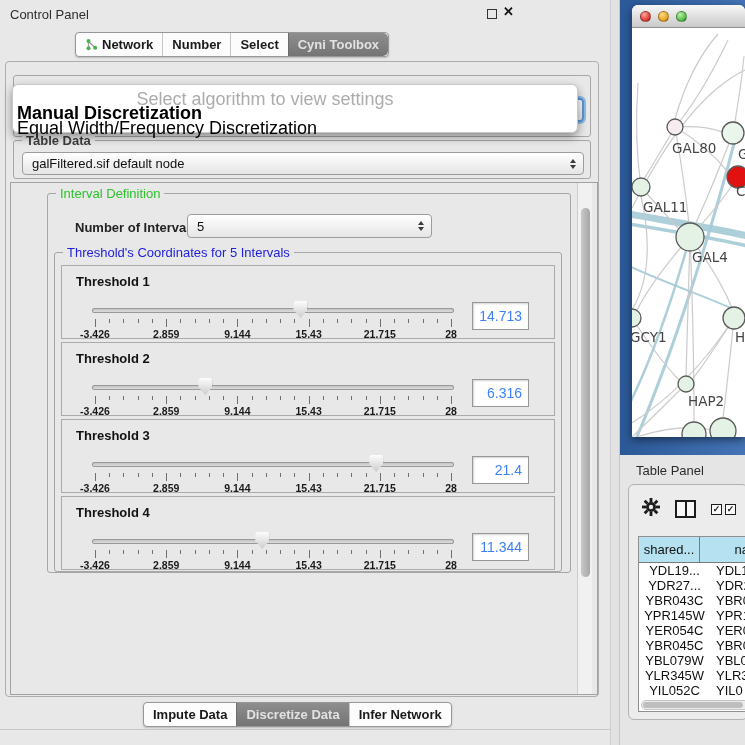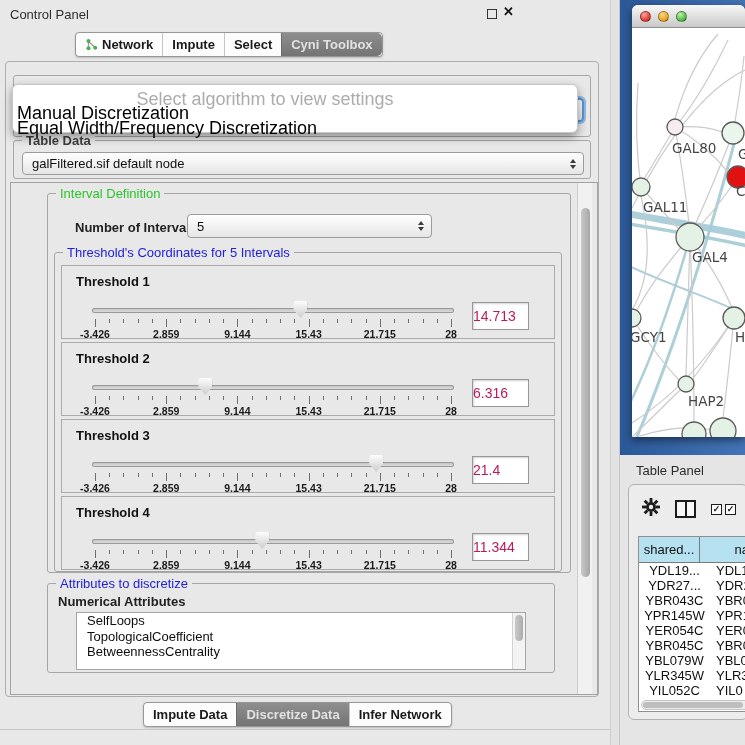--- a/index.html
+++ b/index.html
@@ -31,39 +31,39 @@
   .combo{position:absolute;background:linear-gradient(#FFFFFF,#E5E5E5);border:1px solid #9C9C9C;border-radius:4px;
          display:flex;align-items:center;padding:0 9px;font-size:13px;color:#101010}
   .arrows{position:absolute;right:7px;top:50%;transform:translateY(-50%);display:flex;flex-direction:column;gap:2px;align-items:center}
   .tri-up{width:0;height:0;border-left:3.5px solid transparent;border-right:3.5px solid transparent;border-bottom:4.5px solid #3A3A3A}
   .tri-dn{width:0;height:0;border-left:3.5px solid transparent;border-right:3.5px solid transparent;border-top:4.5px solid #3A3A3A}
   .focusring{border:2px solid #5695D6;box-shadow:0 0 0 2px rgba(100,160,225,.65)}
 
   .popup{position:absolute;left:12px;top:84px;width:566px;height:49px;background:#FFF;border:1px solid #C8C8C8;border-radius:6px;
          box-shadow:0 4px 10px rgba(0,0,0,.4);z-index:40;font-size:18px}
   .popup .prompt{position:absolute;top:4px;left:0;right:60px;text-align:center;color:#ACACAC}
-  .popup .opt1{position:absolute;top:18px;left:4px;font-weight:400;color:#000}
+  .popup .opt1{position:absolute;top:18px;left:4px;font-weight:700;color:#000}
   .popup .opt2{position:absolute;top:33px;left:4px;color:#000}
 
   .content-panel{position:absolute;left:10px;top:182px;width:588px;height:513px;border:1px solid #A2A2A2;background:#E8E8E8}
   .vsb{position:absolute;left:577px;top:183px;width:15px;height:511px;background:#F1F1F1;border-left:1px solid #CDCDCD;z-index:5}
   .vsb .th{position:absolute;left:3px;top:25px;width:9px;height:369px;border-radius:5px;background:linear-gradient(90deg,#C9C9C9,#A6A6A6)}
 
   .tcard{position:absolute;left:6px;width:494px;height:74px;border:1px solid #ABABAB;background:#E8E8E8}
   .tlabel{position:absolute;left:14px;top:8px;font-weight:700;font-size:13px;color:#111}
   .track{position:absolute;left:30px;top:42px;width:362px;height:5px;border-radius:3px;
          background:linear-gradient(#BDBDBD,#E3E3E3);box-shadow:inset 0 0 0 1px #999}
   .thumb{position:absolute;top:35px;width:14px;height:17px;background:linear-gradient(#FDFDFD,#CCCCCC);
          clip-path:polygon(10% 0,90% 0,100% 15%,100% 52%,50% 100%,0 52%,0 15%);filter:drop-shadow(0 0 1px #6E6E6E)}
   .tick{position:absolute;width:1px;background:#6F6F6F}
   .tick.major{top:53px;height:8px}
   .tick.minor{top:53px;height:4px}
   .ticklab{position:absolute;top:62px;transform:translateX(-50%);font-size:10.5px;font-weight:700;color:#1A1A1A;white-space:nowrap}
   .tval{position:absolute;left:410px;top:36px;width:57px;height:28px;background:#FFF;border:1px solid #979797;
-        box-shadow:inset 1px 1px 2px rgba(0,0,0,.18);font-size:14px;line-height:26px;padding-right:6px;color:#be185d}
+        box-shadow:inset 1px 1px 2px rgba(0,0,0,.18);font-size:14px;line-height:26px;text-align:right;padding-right:6px;color:#3b82f6}
 
   .listbox{position:absolute;left:28px;top:28px;width:450px;height:58px;background:#FFF;border:1px solid #A5A5A5;overflow:hidden;font-size:13px}
   .listbox .li{padding-left:10px;line-height:15.5px;color:#0E0E0E;white-space:nowrap}
   .lsb{position:absolute;right:0;top:0;bottom:0;width:13px;background:#F3F3F3;border-left:1px solid #D2D2D2}
   .lsb .th{position:absolute;left:2px;top:2px;width:8px;height:26px;border-radius:4px;background:linear-gradient(90deg,#CACACA,#ACACAC)}
   .hline{position:absolute;left:0;top:729px;width:610px;height:1px;background:#C7C7C7}
 
   
   .gutter{position:absolute;left:610px;top:0;width:10px;height:745px;background:#E2E2E2;border-left:1px solid #CFCFCF;border-right:1px solid #C6C6C6}
   .netbg{position:absolute;left:620px;top:0;width:125px;height:455px;background:linear-gradient(90deg,#2B5897,#4474B6)}
@@ -107,21 +107,21 @@
         <div class="ttab">
           <svg width="13" height="13" viewBox="0 0 13 13">
             <path d="M3.5,3.5 L3.5,10 M3.5,3.5 L10,9.5" stroke="#9C9C9C" stroke-width="1.2" fill="none"></path>
             <circle cx="3.5" cy="3" r="2" fill="#4CAF50"></circle>
             <circle cx="3.5" cy="10.2" r="2" fill="#4CAF50"></circle>
             <circle cx="10.2" cy="9.7" r="2" fill="#4CAF50"></circle>
           </svg>
           <span>Network</span>
         </div>
         <div class="ttab">
-          <span>Impute</span>
+          <span>Number</span>
         </div>
         <div class="ttab">
           <span>Select</span>
         </div>
         <div class="ttab sel">
           <span>Cyni Toolbox</span>
         </div>
       </div>
 
     <div class="outer-panel">
@@ -317,32 +317,20 @@
                 <span class="ticklab" style="left: 246.6px;">15.43</span>
                 <span class="ticklab" style="left: 317.8px;">21.715</span>
                 <span class="ticklab" style="left: 389px;">28</span>
                 <div class="thumb" style="left: 193.318px;"></div>
                 <div class="tval">11.344</div>
               </div>
             </div>
         </div>
       </div>
 
-      <div class="group" style="left:36px;top:400px;width:508px;height:90px">
-        <span class="gtitle blue">Attributes to discretize</span>
-        <span class="abs" style="left:10px;top:10px;font-weight:700">Numerical Attributes</span>
-        <div class="listbox" id="attr-list">
-          <div class="lsb">
-              <div class="th"></div>
-            </div>
-        <div class="li">SelfLoops</div>
-            <div class="li">TopologicalCoefficient</div>
-            <div class="li">BetweennessCentrality</div>
-          </div>
-      </div>
 
     </div>
 
     <div class="vsb">
         <div class="th"></div>
       </div>
 
     <div class="tabbar" style="left:143px;top:702px">
         <div class="ttab">
           <span>Impute Data</span>

